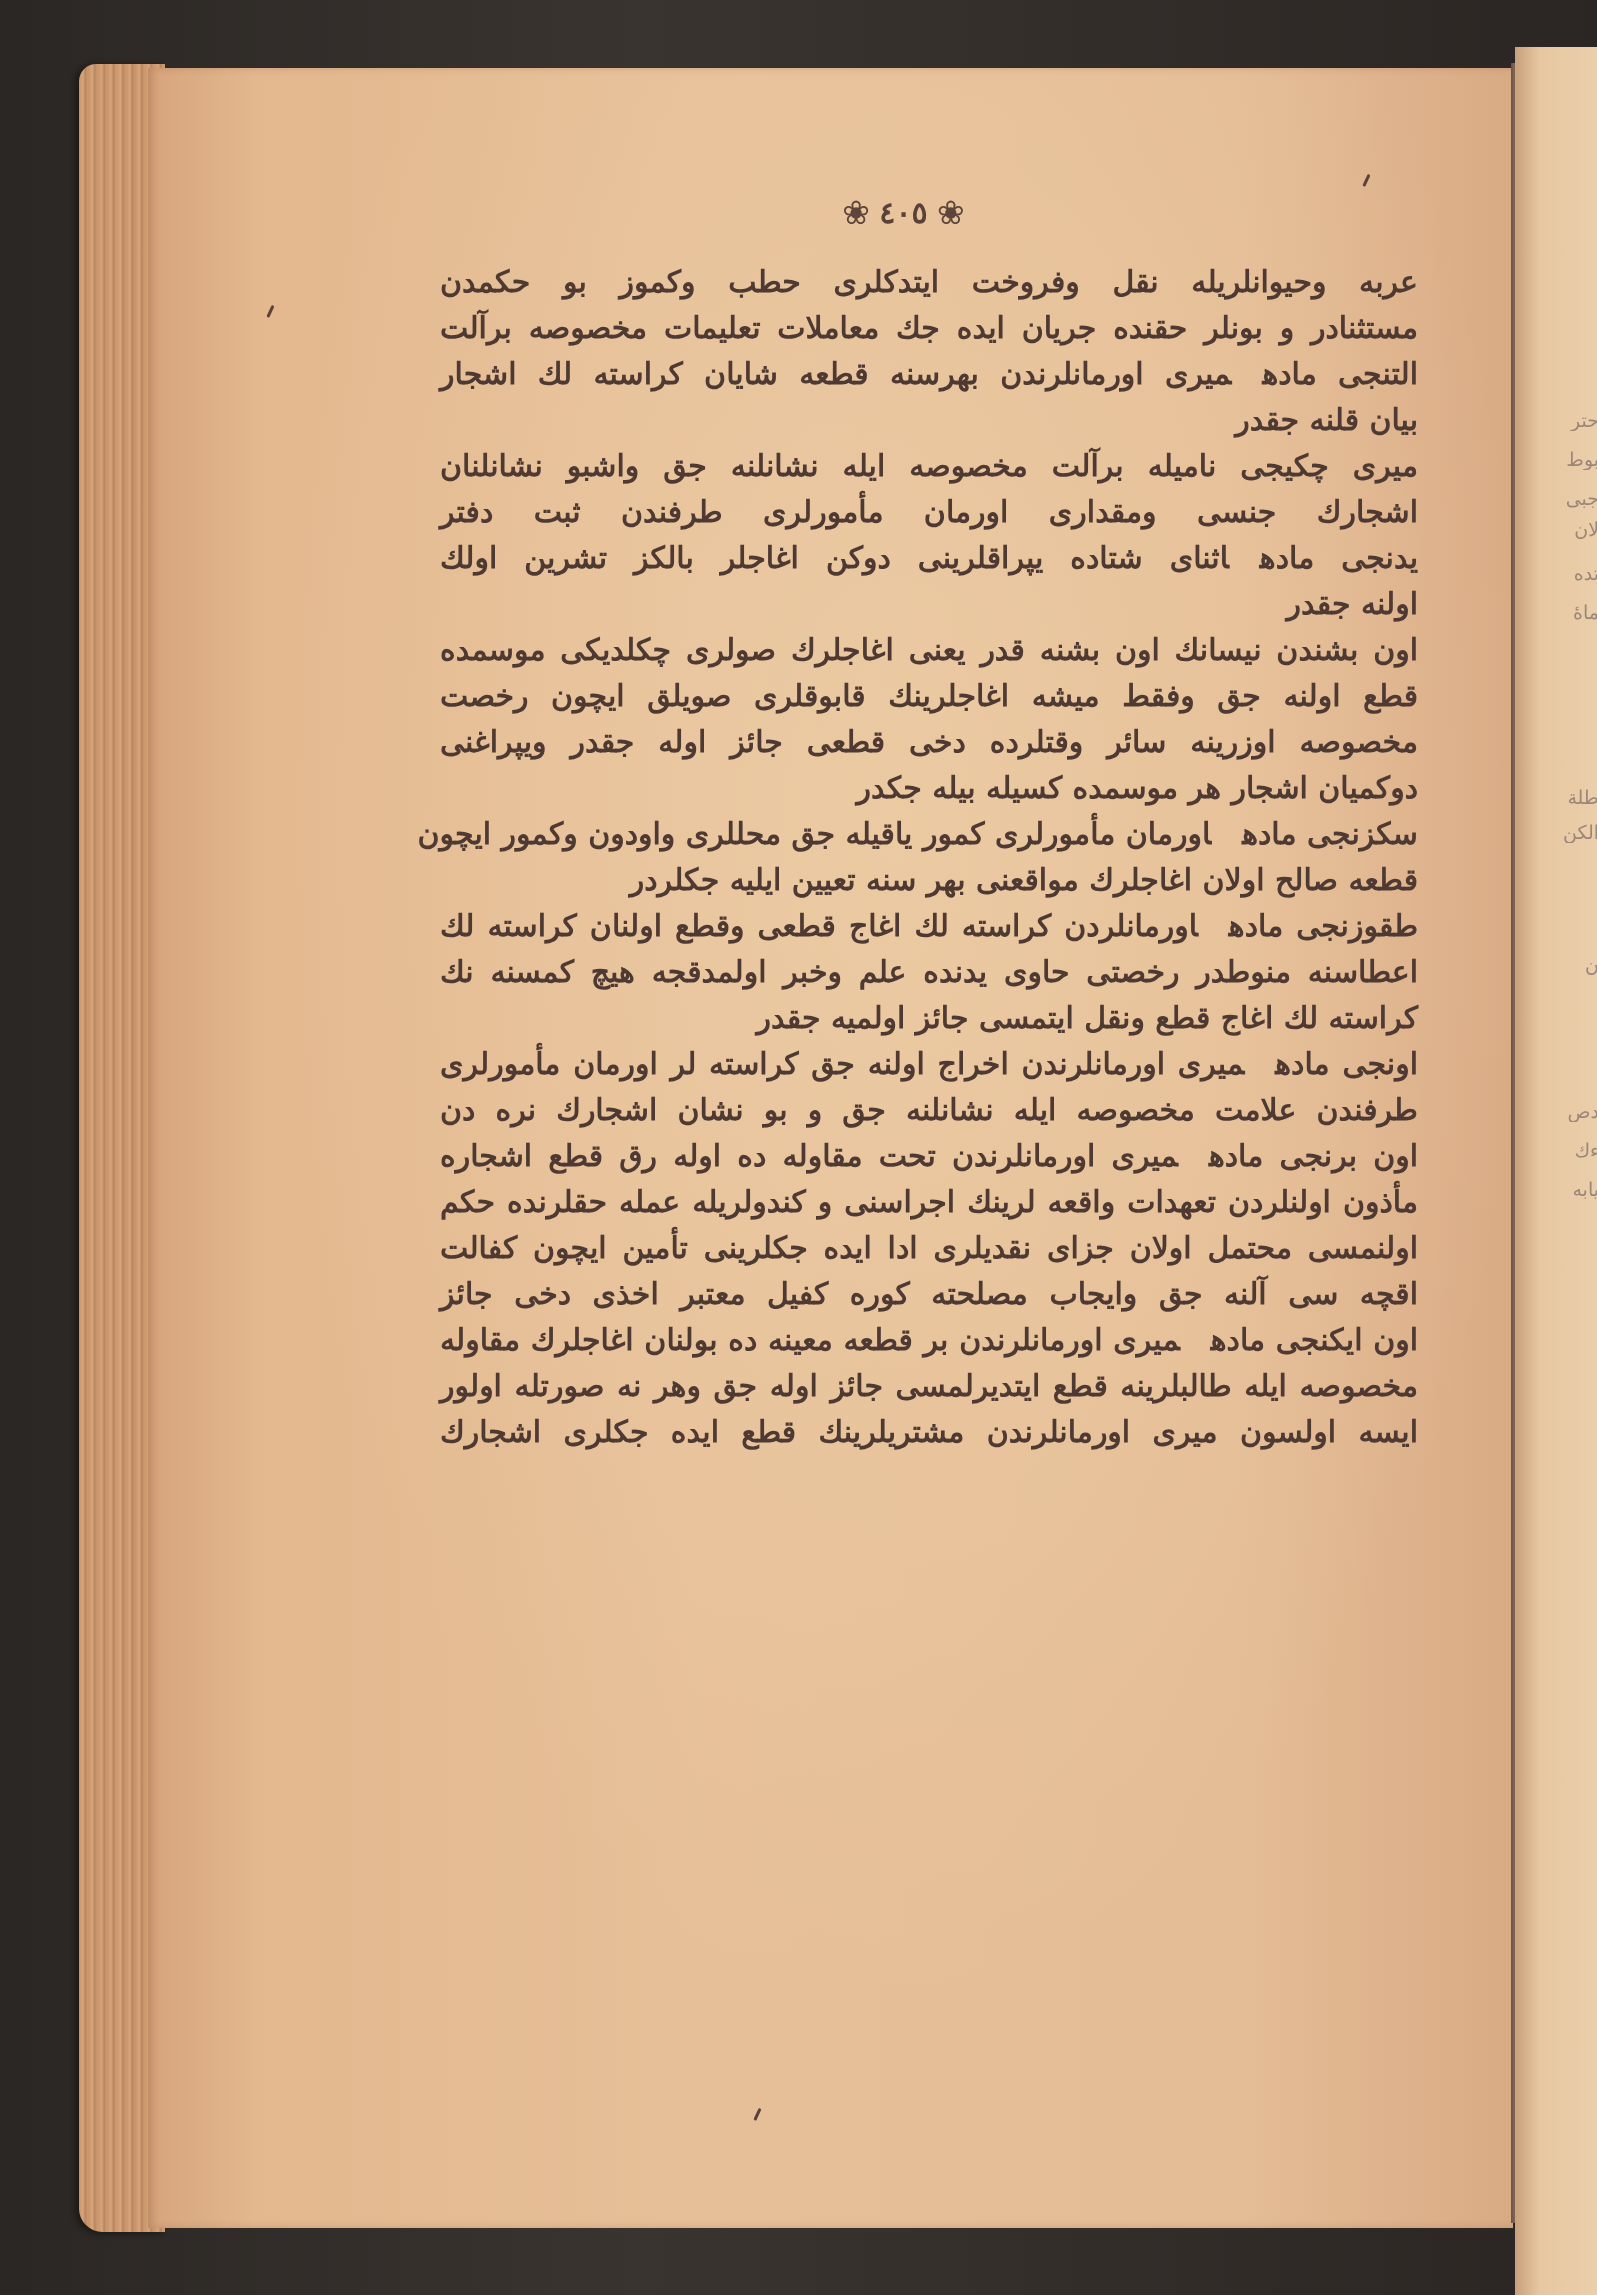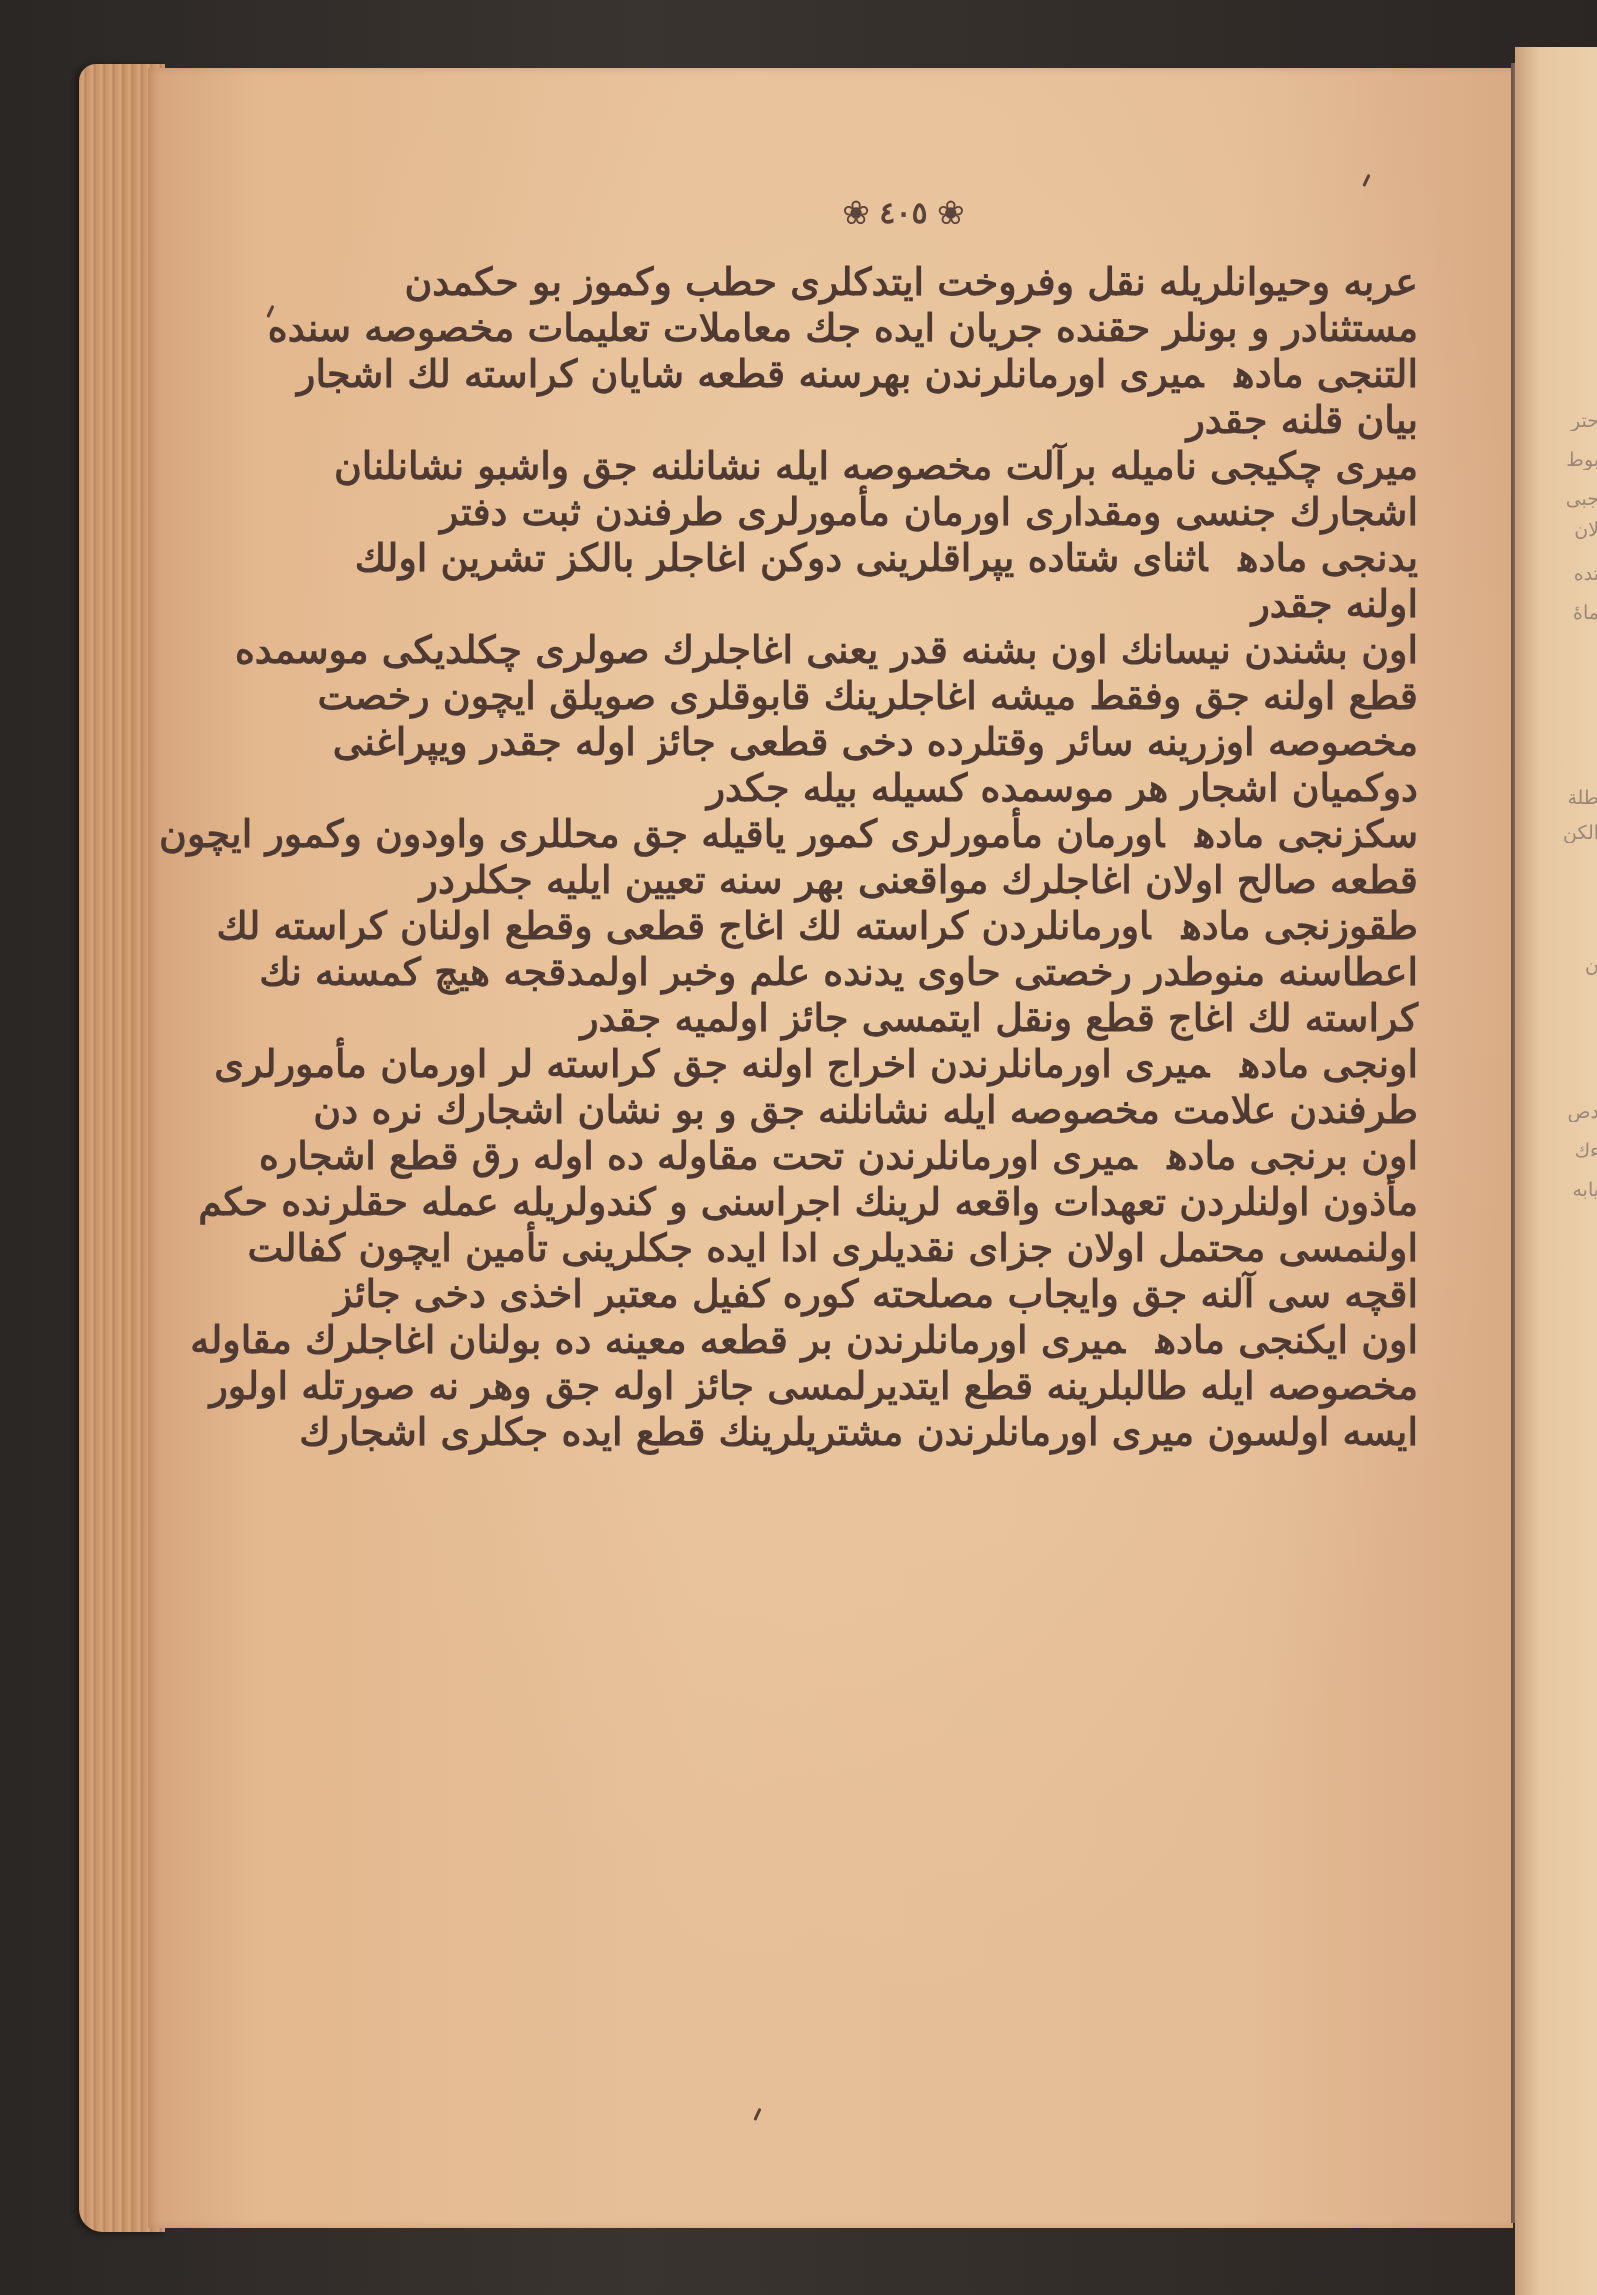--- a/index.html
+++ b/index.html
@@ -43,21 +43,21 @@
     display:flex; align-items:center; justify-content:center; gap:9.4px;
     color:#5a4239;
   }
   .ornament { font-size:33px; line-height:1; color:#5e453b; }
   .page-number { font-size:30px; font-weight:bold; direction:rtl; letter-spacing:1.6px; }
   .body-text {
     position:absolute; left:440px; top:259px; width:978px;
     direction:rtl; color:#4e3a33;
   }
   .line {
-    height:46px; line-height:46px; font-size:38px; font-weight:bold;
+    height:46px; line-height:46px; font-size:30px; font-weight:bold;
     white-space:nowrap; text-align:justify; text-align-last:justify;
     overflow:visible;
   }
   .line.short { text-align-last:right; }
   .line .label { margin-left:31px; }
   .stray-mark {
     position:absolute; width:3.1px; height:12.6px; background:#5a4239;
     transform:rotate(25deg); border-radius:1.6px;
   }
 </style>
@@ -71,21 +71,21 @@
 <div class="facing-page" id="facing"></div>
 
 <div class="header">
   <span class="ornament">❀</span>
   <span class="page-number">٤٠٥</span>
   <span class="ornament">❀</span>
 </div>
 
 <div class="body-text" id="body">
     <div class="line"><span>عربه وحیوانلریله نقل وفروخت ایتدكلری حطب وكموز بو حكمدن</span></div>
-    <div class="line"><span>مستثنادر و بونلر حقنده جریان ایده جك معاملات تعلیمات مخصوصه سنده</span></div>
+    <div class="line"><span>مستثنادر و بونلر حقنده جریان ایده جك معاملات تعلیمات مخصوصه برآلت</span></div>
     <div class="line"><span class="label">التنجی ماده</span><span>میری اورمانلرندن بهرسنه قطعه شایان كراسته لك اشجار</span></div>
     <div class="line short"><span>بیان قلنه جقدر</span></div>
     <div class="line"><span>میری چكیجی نامیله برآلت مخصوصه ایله نشانلنه جق واشبو نشانلنان</span></div>
     <div class="line"><span>اشجارك جنسی ومقداری اورمان مأمورلری طرفندن ثبت دفتر</span></div>
     <div class="line"><span class="label">یدنجی ماده</span><span>اثنای شتاده یپراقلرینی دوكن اغاجلر بالكز تشرین اولك</span></div>
     <div class="line short"><span>اولنه جقدر</span></div>
     <div class="line"><span>اون بشندن نیسانك اون بشنه قدر یعنی اغاجلرك صولری چكلدیكی موسمده</span></div>
     <div class="line"><span>قطع اولنه جق وفقط میشه اغاجلرینك قابوقلری صویلق ایچون رخصت</span></div>
     <div class="line"><span>مخصوصه اوزرینه سائر وقتلرده دخی قطعی جائز اوله جقدر ویپراغنی</span></div>
     <div class="line short"><span>دوكمیان اشجار هر موسمده كسیله بیله جكدر</span></div>

